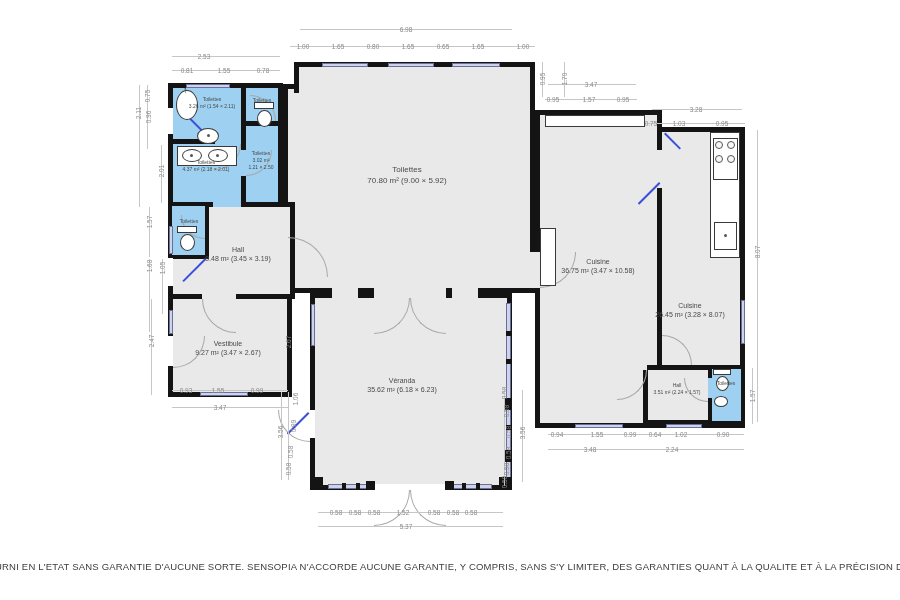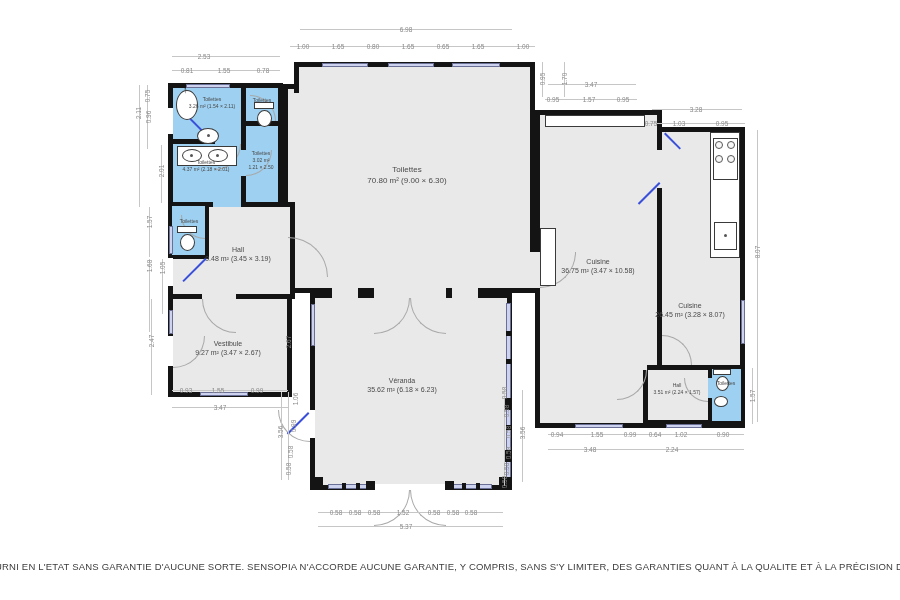--- a/index.html
+++ b/index.html
@@ -161,21 +161,21 @@
   <div class="burner" style="left:715px;top:155px;"></div>
   <div class="burner" style="left:727px;top:155px;"></div>
   <div class="fx" style="left:714px;top:222px;width:23px;height:28px;"></div>
   <div class="dot" style="left:724px;top:234px;"></div>
 
   <div class="fx" style="left:545px;top:115px;width:100px;height:12px;"></div>
   <div class="fx" style="left:540px;top:228px;width:16px;height:58px;"></div>
 
   <div class="label big" style="left:407px;top:176px;">
     <div>Toilettes</div>
-    <div>70.80 m² (9.00 × 6.30)</div>
+    <div>70.80 m² (9.00 × 5.92)</div>
   </div>
   <div class="label" style="left:598px;top:266px;">
     <div>Cuisine</div>
     <div>36.75 m² (3.47 × 10.58)</div>
   </div>
   <div class="label" style="left:690px;top:310px;">
     <div>Cuisine</div>
     <div>26.45 m² (3.28 × 8.07)</div>
   </div>
   <div class="label" style="left:402px;top:385px;">

